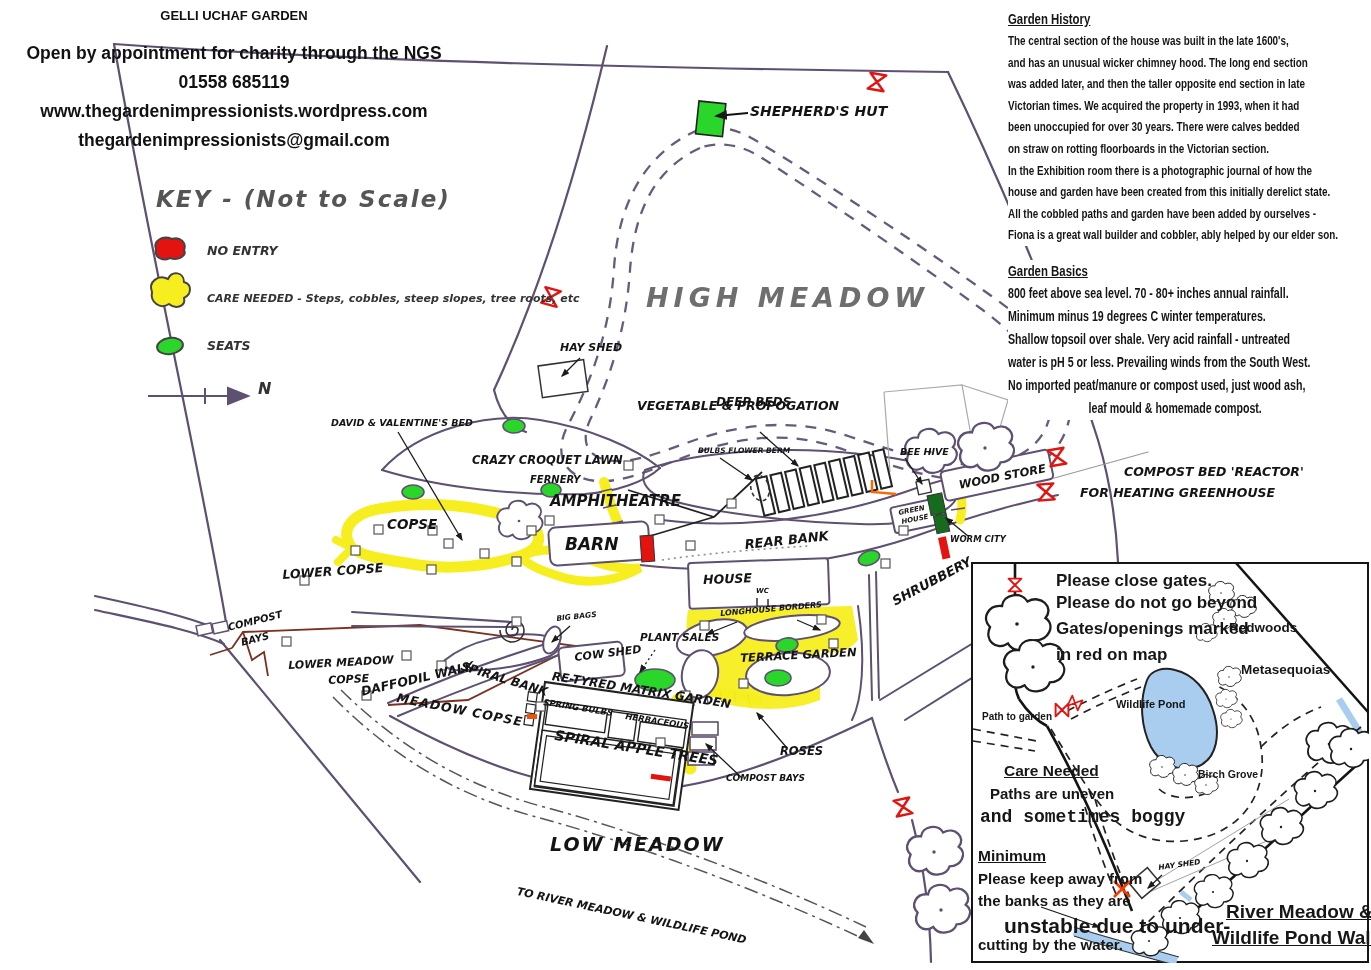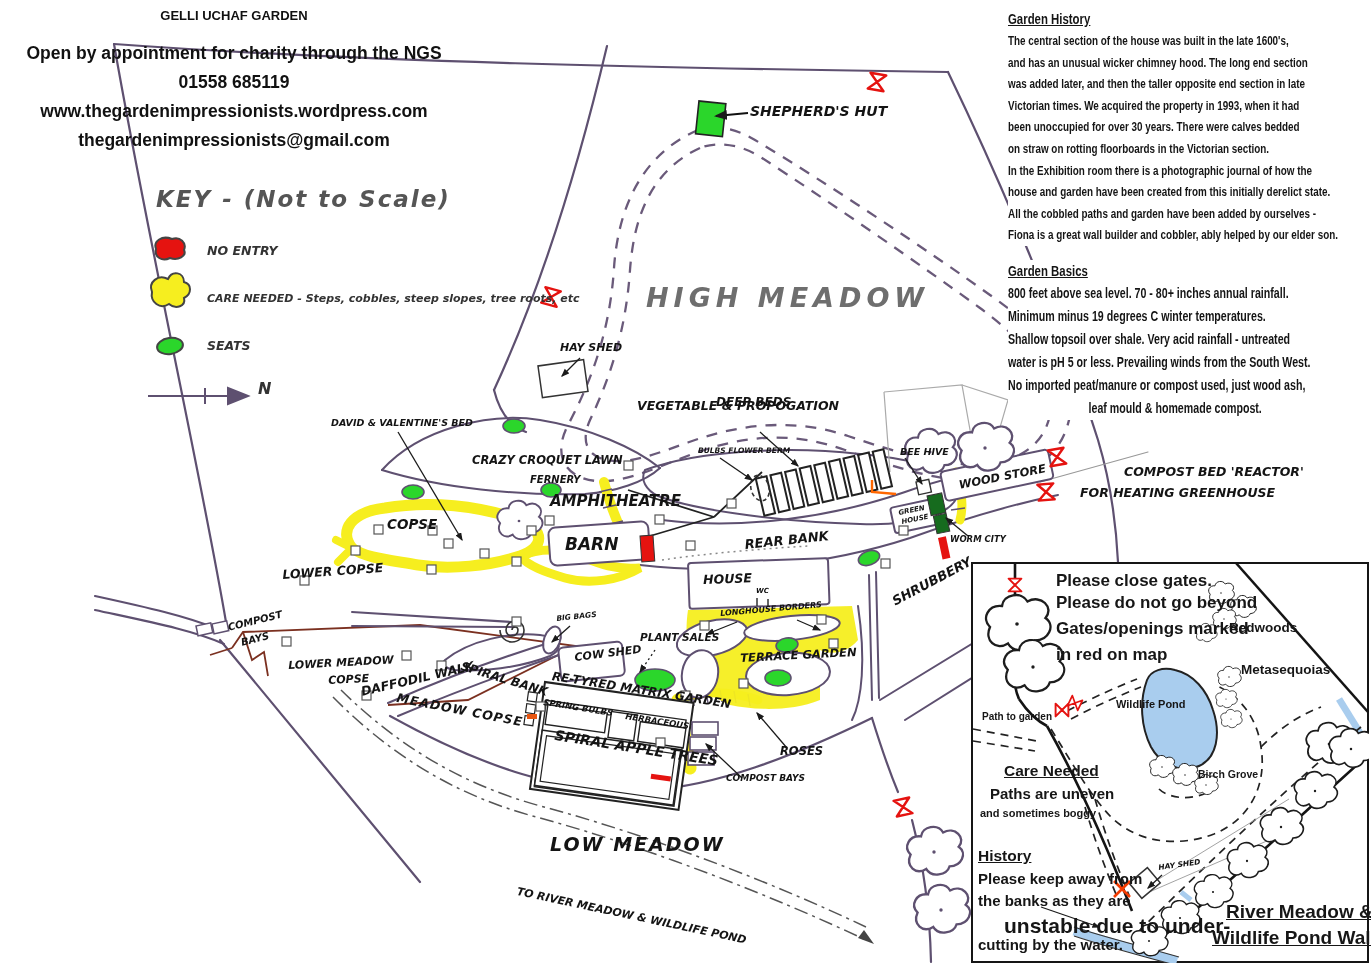--- a/index.html
+++ b/index.html
@@ -436,22 +436,22 @@
 <div class="tx" style="left:1056px;top:594px;font-size:17px;">Please do not go beyond</div>
 <div class="tx" style="left:1056px;top:620px;font-size:17px;">Gates/openings marked</div>
 <div class="tx" style="left:1056px;top:646px;font-size:17px;">in red on map</div>
 <div class="tx" style="left:1229px;top:621px;font-size:13.5px;font-weight:600;">Redwoods</div>
 <div class="tx" style="left:1241px;top:663px;font-size:13.5px;font-weight:600;">Metasequoias</div>
 <div class="tx" style="left:1116px;top:699px;font-size:11px;">Wildlife Pond</div>
 <div class="tx" style="left:982px;top:712px;font-size:10px;">Path to garden</div>
 <div class="tx" style="left:1198px;top:769px;font-size:10.5px;">Birch Grove</div>
 <div class="tx und" style="left:1004px;top:763px;font-size:15.5px;">Care Needed</div>
 <div class="tx" style="left:990px;top:786px;font-size:15px;">Paths are uneven</div>
-<div class="tx" style="left:980px;top:808px;font-size:11px;">and sometimes boggy</div>
-<div class="tx und" style="left:978px;top:848px;font-size:15.5px;">History</div>
+<div class="tx" style="left:980px;top:808px;font-size:18px;font-family:Liberation Mono, monospace;">and sometimes boggy</div>
+<div class="tx und" style="left:978px;top:848px;font-size:15.5px;">Minimum</div>
 <div class="tx" style="left:978px;top:871px;font-size:15px;">Please keep away from</div>
 <div class="tx" style="left:978px;top:893px;font-size:15px;">the banks as they are</div>
 <div class="tx" style="left:1004px;top:915px;font-size:21px;">unstable due to under-</div>
 <div class="tx" style="left:978px;top:937px;font-size:15px;">cutting by the water.</div>
 <div class="ml" style="left:1158px;top:864px;font-size:7.5px;transform:rotate(-8deg);z-index:4;">HAY SHED</div>
 <div class="tx und" style="left:1226px;top:902px;font-size:19px;">River Meadow &amp;</div>
 <div class="tx und" style="left:1212px;top:928px;font-size:19px;">Wildlife Pond Walk</div>
 
 </div>
 

